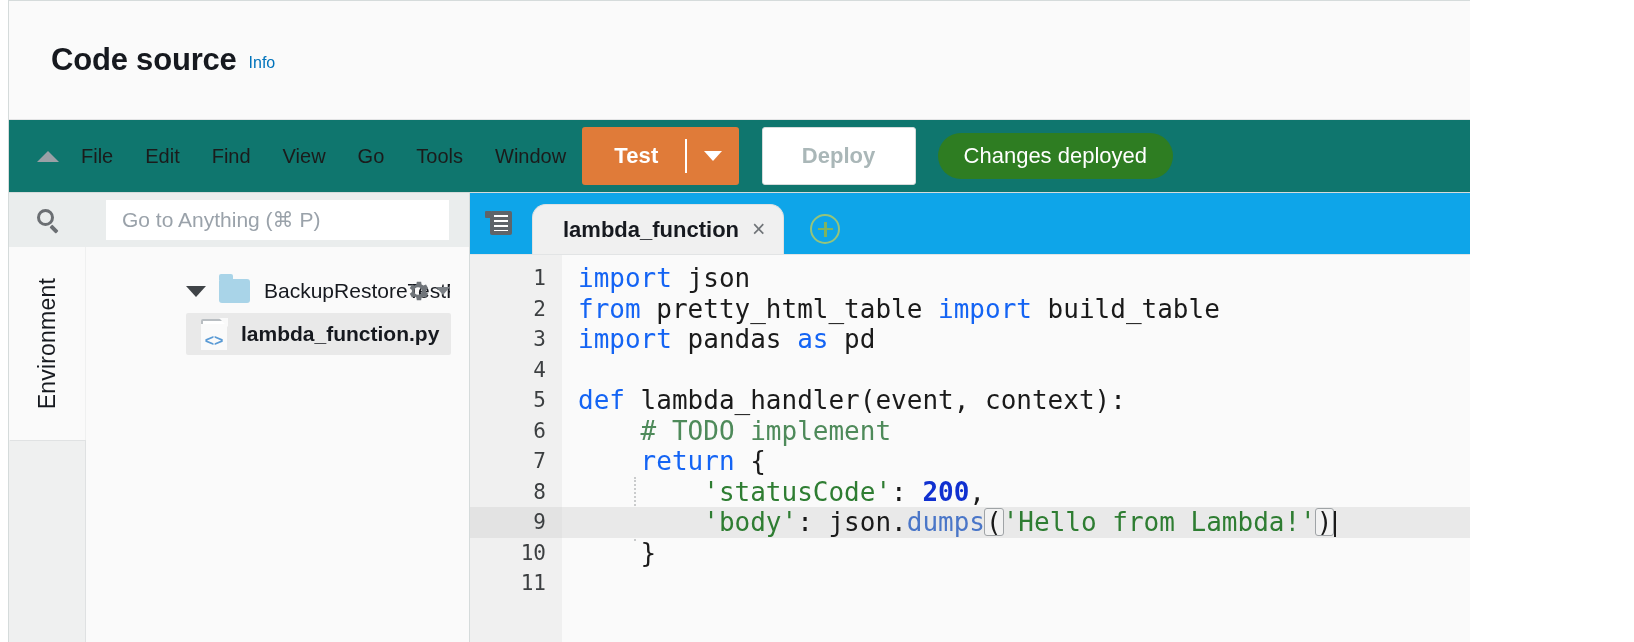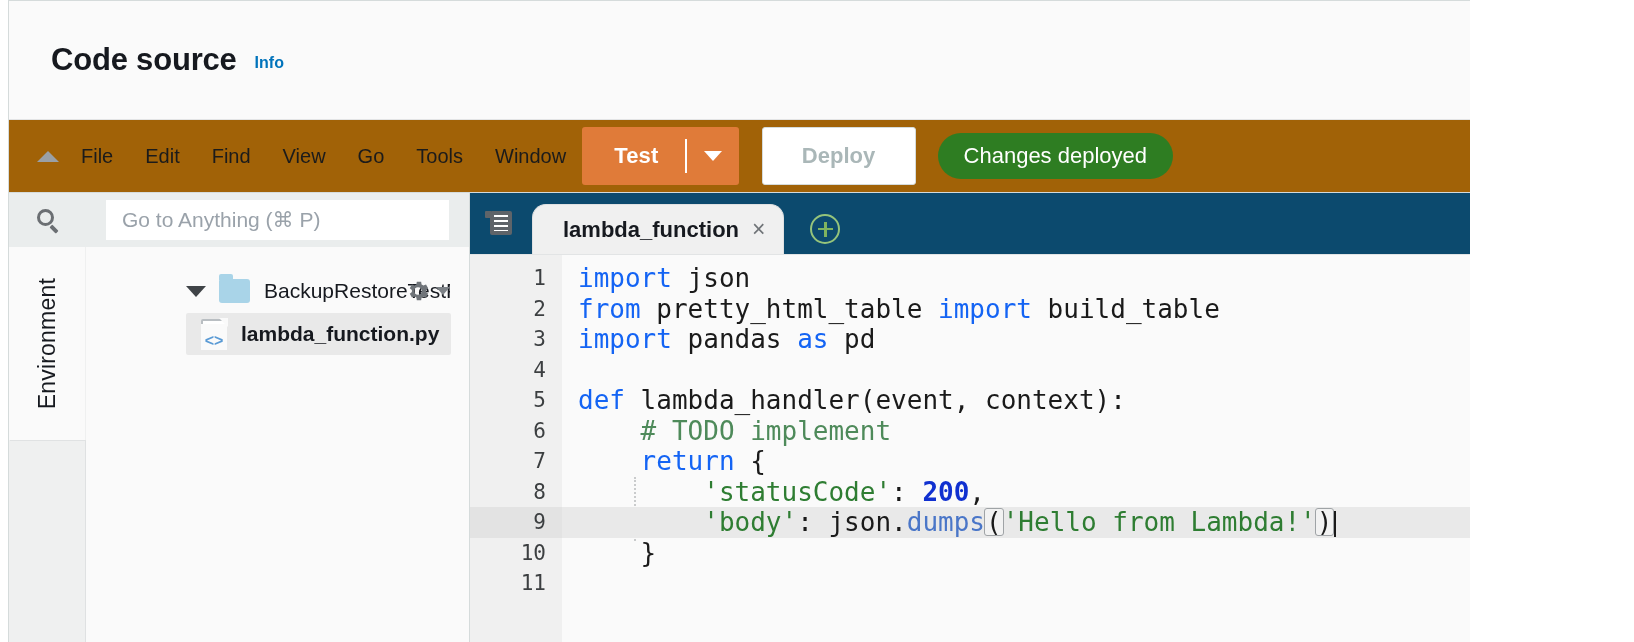--- a/index.html
+++ b/index.html
@@ -45,35 +45,35 @@
   }
   .header-title {
     font-size: 31px;
     font-weight: bold;
     color: #16191f;
     letter-spacing: -0.2px;
     font-family: "Liberation Sans", sans-serif;
   }
   .header-info {
     font-size: 16px;
-    font-weight: bold;
+    font-weight: normal;
     color: #0073bb;
-    margin-left: 18px;
+    margin-left: 12px;
     cursor: pointer;
     position: relative;
     top: 3px;
   }
 
   
   .menubar {
     position: absolute;
     left: 0; top: 118px;
     width: 1626px;
     height: 74px;
-    background: #a16207;
+    background: #0f766e;
     border-top: 1px solid #e3e4e5;
     border-bottom: 1px solid #d5dbdb;
     display: flex;
     align-items: center;
   }
   .collapse-arrow {
     width: 34px;
     height: 74px;
     margin-left: 22px;
     display: flex;
@@ -378,21 +378,21 @@
 
   
   .editor {
     flex: 1;
     height: 450px;
     position: relative;
     background: #fafafa;
   }
   .tabstrip {
     height: 62px;
-    background: #0c4a6e;
+    background: #0ea5e9;
     display: flex;
     align-items: flex-end;
     position: relative;
     border-bottom: 1px solid #e2e4e5;
   }
   .tabs-ico {
     width: 62px;
     height: 62px;
     display: flex;
     align-items: center;

